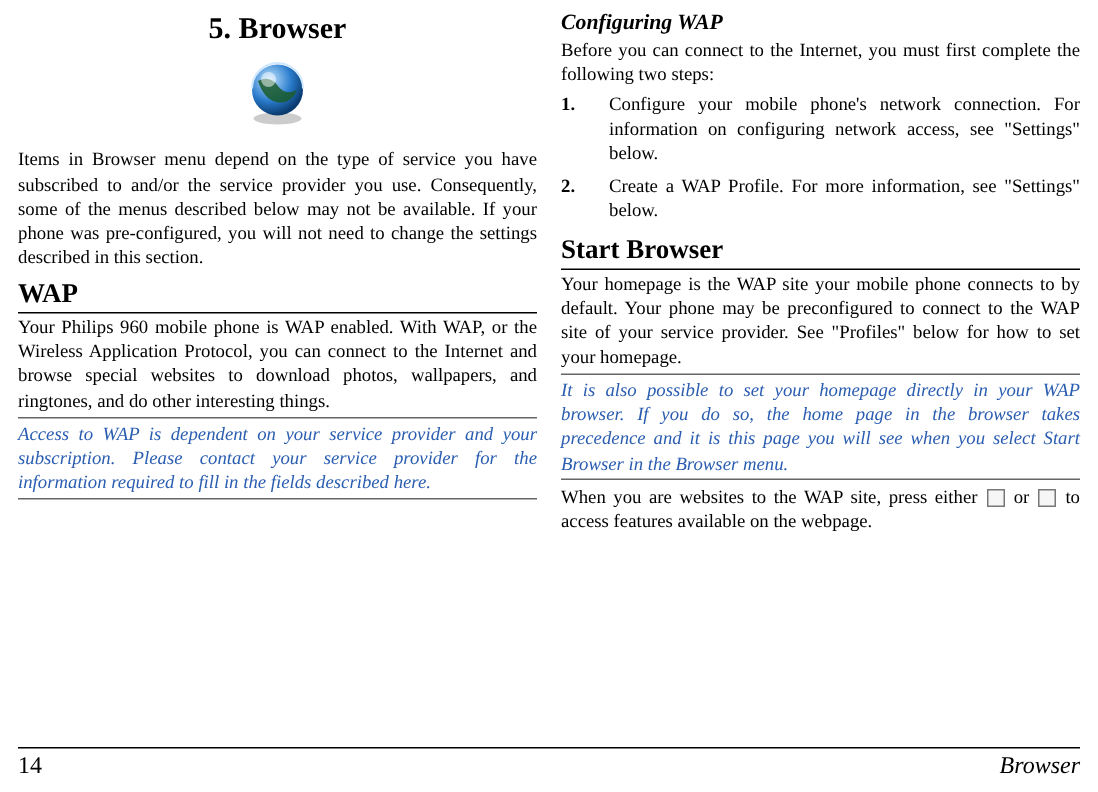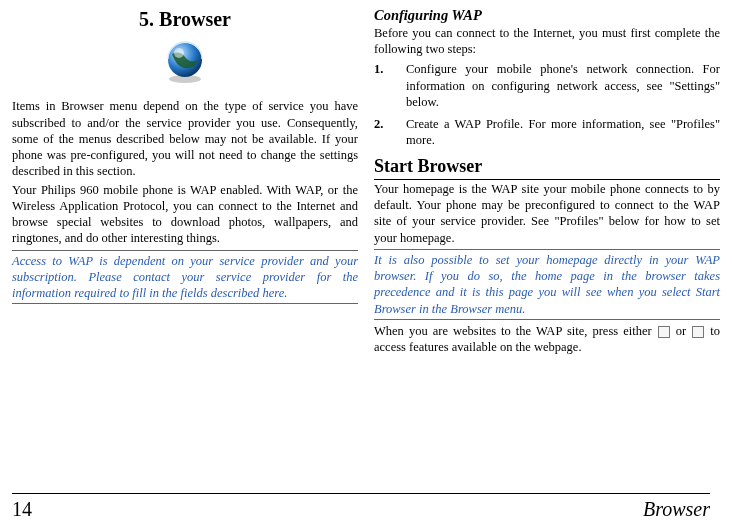--- a/index.html
+++ b/index.html
@@ -78,26 +78,26 @@
     font-weight: bold;
     flex-shrink: 0;
   }
   .step-body {
     flex: 1;
   }
   .footer {
     position: absolute;
     bottom: 6px;
     left: 12px;
-    right: 22px;
+    right: 12px;
     border-top: 1px solid #000;
     display: flex;
     justify-content: space-between;
     font-style: italic;
-    font-size: 20px;
+    font-size: 16px;
     padding-top: 2px;
   }
   .footer .page {
     font-style: normal;
     font-weight: normal;
   }
   .softkey {
     display: inline-block;
     width: 10px;
     height: 10px;
@@ -127,36 +127,37 @@
           <ellipse cx="23" cy="39" rx="16" ry="4" fill="#ccc"></ellipse>
           <circle cx="23" cy="20" r="17" fill="url(#g1)"></circle>
           <path d="M10 14 Q18 10 23 17 Q28 24 36 20 Q32 30 22 28 Q14 26 10 14 Z" fill="#1a5a2a" opacity="0.85"></path>
           <circle cx="17" cy="13" r="5" fill="#ffffff" opacity="0.5"></circle>
           <path d="M6 19 A17 17 0 0 1 40 19" stroke="#d0e8ff" stroke-width="1.3" fill="none"></path>
         </svg>
       </span>
     </div>
     <p class="para-block">Items in Browser menu depend on the type of service you have subscribed to and/or the service provider you use. Consequently, some of the menus described below may not be available. If your phone was pre-configured, you will not need to change the settings described in this section.</p>
 
+    <div class="h2">WAP</div>
     <p class="para-block">Your Philips 960 mobile phone is WAP enabled. With WAP, or the Wireless Application Protocol, you can connect to the Internet and browse special websites to download photos, wallpapers, and ringtones, and do other interesting things.</p>
     <div class="note">Access to WAP is dependent on your service provider and your subscription. Please contact your service provider for the information required to fill in the fields described here.</div>
   </div>
 
   <div class="col">
     <div class="h3">Configuring WAP</div>
     <p class="para-block">Before you can connect to the Internet, you must first complete the following two steps:</p>
 
     <div class="steps">
       <div class="step">
         <div class="step-num">1.</div>
         <div class="step-body">Configure your mobile phone's network connection. For information on configuring network access, see "Settings" below.</div>
       </div>
       <div class="step">
         <div class="step-num">2.</div>
-        <div class="step-body">Create a WAP Profile. For more information, see "Profiles" more.</div>
+        <div class="step-body">Create a WAP Profile. For more information, see "Settings" below.</div>
       </div>
     </div>
 
     <div class="h2">Start Browser</div>
     <p class="para-block">Your homepage is the WAP site your mobile phone connects to by default. Your phone may be preconfigured to connect to the WAP site of your service provider. See "Profiles" below for how to set your homepage.</p>
 
     <div class="note">It is also possible to set your homepage directly in your WAP browser. If you do so, the home page in the browser takes precedence and it is this page you will see when you select Start Browser in the Browser menu.</div>
 
     <p class="para-block">
       <span>When you are websites to the WAP site, press either </span><span class="softkey"></span><span> or </span><span class="softkey"></span><span> to access features available on the webpage.</span>

